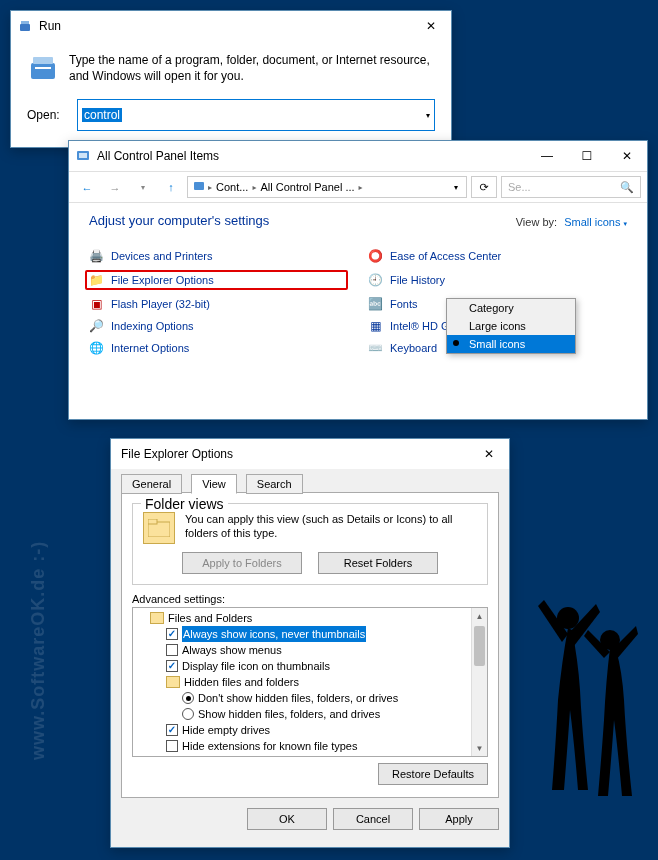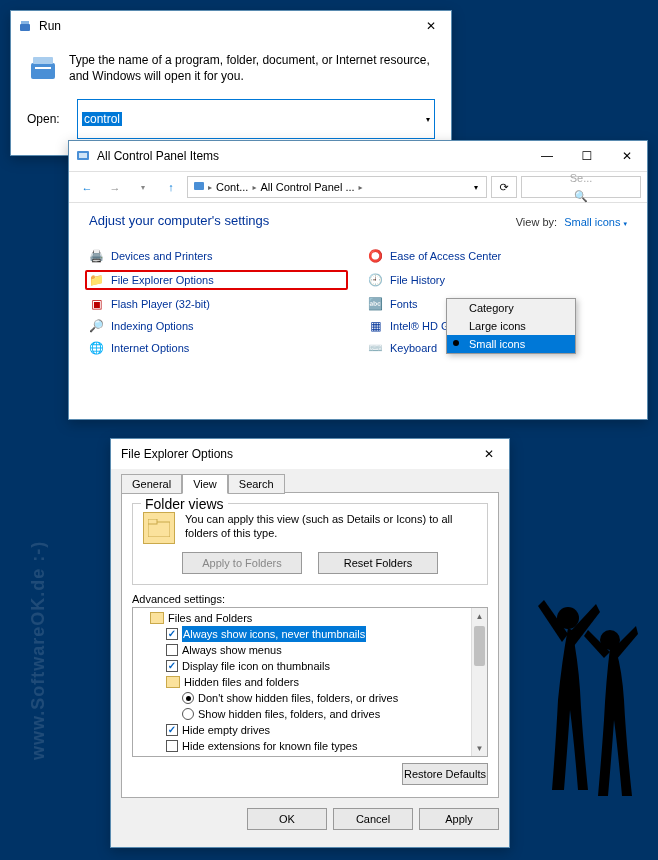--- a/index.html
+++ b/index.html
@@ -22,37 +22,37 @@
 .winctl { display: flex; }
 .winctl .btn { width: 40px; height: 30px; display: flex; align-items: center; justify-content: center; font-size: 12px; }
 
 
 #run { left: 10px; top: 10px; width: 442px; border:1px solid #5a8bb0; }
 #run .body { padding: 12px 16px 16px 16px; font-size: 12px; }
 #run .desc-row { display:flex; gap:10px; margin-bottom:14px; }
 #run .run-icon { width:32px; height:32px; flex-shrink:0; }
 #run .open-row { display:flex; align-items:center; gap:10px; }
 #run .open-label { width:40px; }
-#run .combo { flex:1; border:1px solid #0078d7; height:40px; display:flex; align-items:center; padding:0 4px; position:relative; }
+#run .combo { flex:1; border:1px solid #0078d7; height:32px; display:flex; align-items:center; padding:0 4px; position:relative; }
 #run .combo .val { background:#0078d7; color:#fff; padding:0 2px; }
 #run .combo .dd { position:absolute; right:4px; font-size:8px; }
 
 
 #cp { left: 68px; top: 140px; width: 580px; height:280px; }
 #cp .titlebar { border-bottom: none; }
 #cp .toolbar { height:32px; display:flex; align-items:center; padding:0 6px; gap:4px; font-size:11px; border-top:1px solid #e0e0e0; border-bottom:1px solid #e0e0e0;}
 #cp .navbtn { width:24px; height:24px; display:flex; align-items:center; justify-content:center; color:#888; }
 #cp .navbtn.active { color:#0078d7; }
 #cp .crumb { flex:1; border:1px solid #ccc; height:22px; display:flex; align-items:center; padding:0 4px; gap:2px; background:#fff;}
 #cp .crumb .seg { padding:0 2px; }
 #cp .crumb .chev { font-size:8px; color:#666; }
 #cp .crumb .dd { margin-left:auto; margin-right:4px; font-size:8px;}
 #cp .refresh, #cp .search { border:1px solid #ccc; height:22px; display:flex; align-items:center; justify-content:center; }
 #cp .refresh{ width:26px;}
-#cp .search { width:120px; padding:0 6px; color:#aaa; gap:6px;flex-direction:column;}
+#cp .search { width:140px; padding:0 6px; color:#aaa; gap:6px;}
 #cp .content { padding:10px 20px; font-size:12px; position:relative; }
 #cp .hdr-row { display:flex; justify-content:space-between; align-items:flex-end; margin-bottom:20px;}
 #cp .hdr { color:#003399; font-size:13px; }
 #cp .viewby { font-size:11px; color:#333; }
 #cp .viewby-link { color:#0066cc; margin-left:4px; }
 #cp .viewby-link .chev { font-size:7px; color:#0066cc;}
 #cp .grid { display:grid; grid-template-columns:1fr 1fr; gap:6px 20px; }
 #cp .item { display:flex; align-items:center; gap:6px; font-size:11px; color:#003399; }
 #cp .item .ico { width:16px; height:16px; display:inline-flex; align-items:center; justify-content:center; font-size:12px;}
 #cp .item.boxed { border:2px solid #e00000; padding:0 2px; margin-left:-4px; border-radius:2px;}
@@ -61,21 +61,21 @@
 #vbmenu { position:absolute; left:446px; top:298px; width:130px; background:#f0f0f0; border:1px solid #999; box-shadow:2px 2px 6px rgba(0,0,0,.25); font-size:11px; z-index:50;}
 #vbmenu .mi { padding:3px 8px 3px 22px; position:relative;}
 #vbmenu .mi.sel { background:#0078d7; color:#fff;}
 #vbmenu .mi .dot { position:absolute; left:6px; top:5px; width:6px; height:6px; border-radius:50%; background:#000;}
 #vbmenu .mi.sel .dot { background:#000;}
 
 
 #feo { left: 110px; top: 438px; width: 400px; height:410px; background:#f0f0f0;}
 #feo .titlebar { background:#fff; }
 #feo .body { padding:4px 10px 10px 10px; font-size:11px; }
-#feo .tabs { display:flex; gap:0; margin-bottom:-1px; }
+#feo .tabs { display:flex; gap:9px; margin-bottom:-1px; }
 #feo .tab { padding:3px 10px; border:1px solid #aaa; background:#f0f0f0; font-size:11px; position:relative; top:1px; border-bottom:1px solid #aaa;}
 #feo .tab.active { background:#fff; border-bottom:1px solid #fff; z-index:2;}
 #feo .pane { border:1px solid #aaa; background:#fff; padding:10px 10px 8px 10px; }
 #feo .group { border:1px solid #ccc; padding:8px 10px 10px 10px; margin-bottom:8px; position:relative;}
 #feo .group-title { position:absolute; top:-8px; left:8px; background:#fff; padding:0 4px; font-size:14px;}
 #feo .fv-row { display:flex; gap:10px; align-items:flex-start;}
 #feo .fv-ico { width:32px; height:32px; flex-shrink:0; background:#fbe29c; border:1px solid #caa94b; display:flex; align-items:center; justify-content:center;}
 #feo .fv-btns { display:flex; gap:16px; margin-top:8px; justify-content:center;}
 #feo .fv-btns .btn { width:120px; height:22px; font-size:11px; border:1px solid #999; background:#e8e8e8; display:flex; align-items:center; justify-content:center;}
 #feo .fv-btns .btn.disabled { color:#888; }
@@ -89,21 +89,21 @@
 #feo .node.ind1 { padding-left:22px;} #feo .node.ind2 { padding-left:38px;}
 #feo .node .fold { width:14px; height:12px; background:#fbe29c; border:1px solid #caa94b;}
 #feo .node .cb, #feo .node .rb { width:12px; height:12px; border:1px solid #555; display:inline-flex; align-items:center; justify-content:center; font-size:9px; background:#fff;}
 #feo .node .rb { border-radius:50%; }
 #feo .node .rb .d { width:5px; height:5px; border-radius:50%; background:#000;}
 #feo .node .cb.chk::after { content:"✓"; color:#0060c0; font-weight:bold; font-size:10px; line-height:10px;}
 #feo .node.sel .lbl { background:#0078d7; color:#fff; padding:0 1px;}
 #feo .btnrow { display:flex; justify-content:flex-end; gap:6px; margin-top:6px; margin-bottom:4px;}
 #feo .btnrow.main { justify-content:flex-end; margin-top:10px;}
 #feo .dlgbtn { width:80px; height:22px; border:1px solid #999; background:#e8e8e8; font-size:11px; display:flex; align-items:center; justify-content:center;}
-#feo .dlgbtn.wide{ width:86px;}
+#feo .dlgbtn.wide{ width:110px;}
 
 
 .silhouette { position:absolute; right:20px; bottom:60px; width:100px; height:210px; pointer-events:none;}
 
 
 .arrsvg { position:absolute; pointer-events:none; }
 </style>
 </head>
 <body>
 

